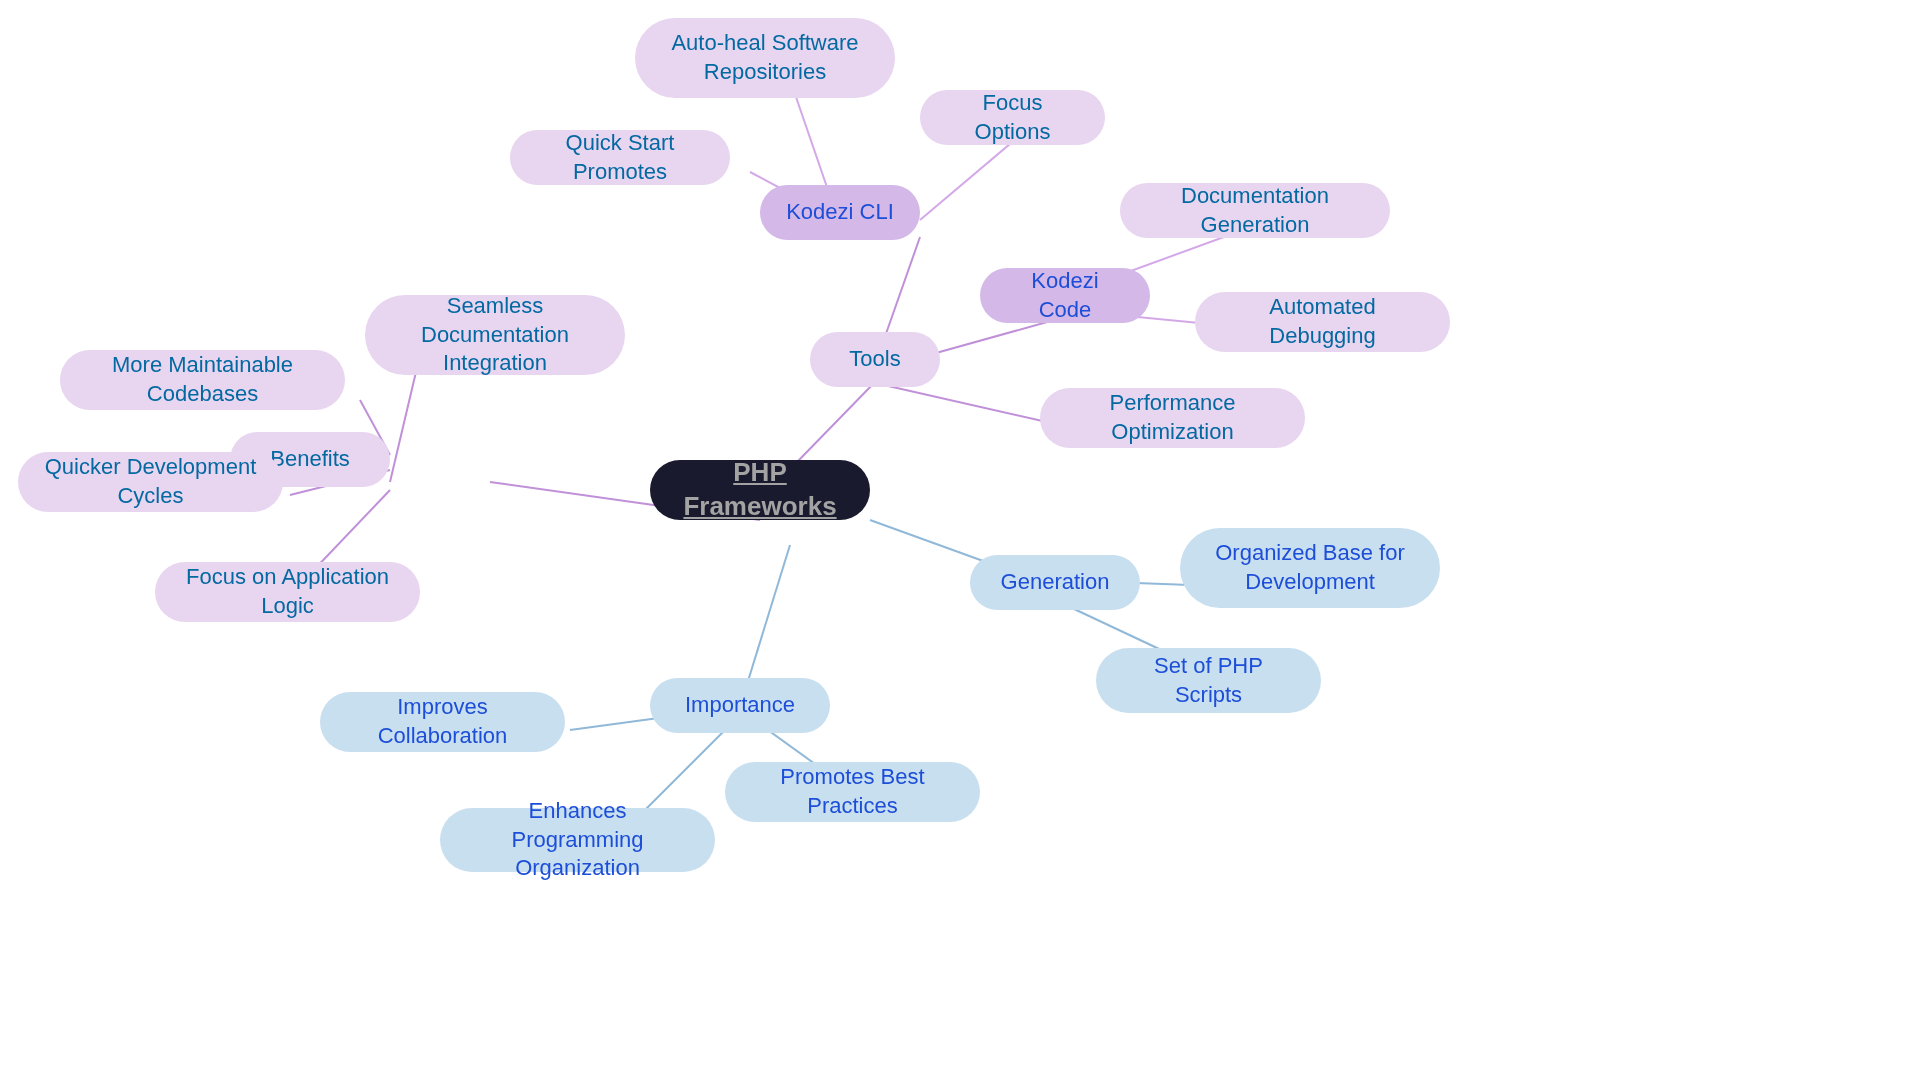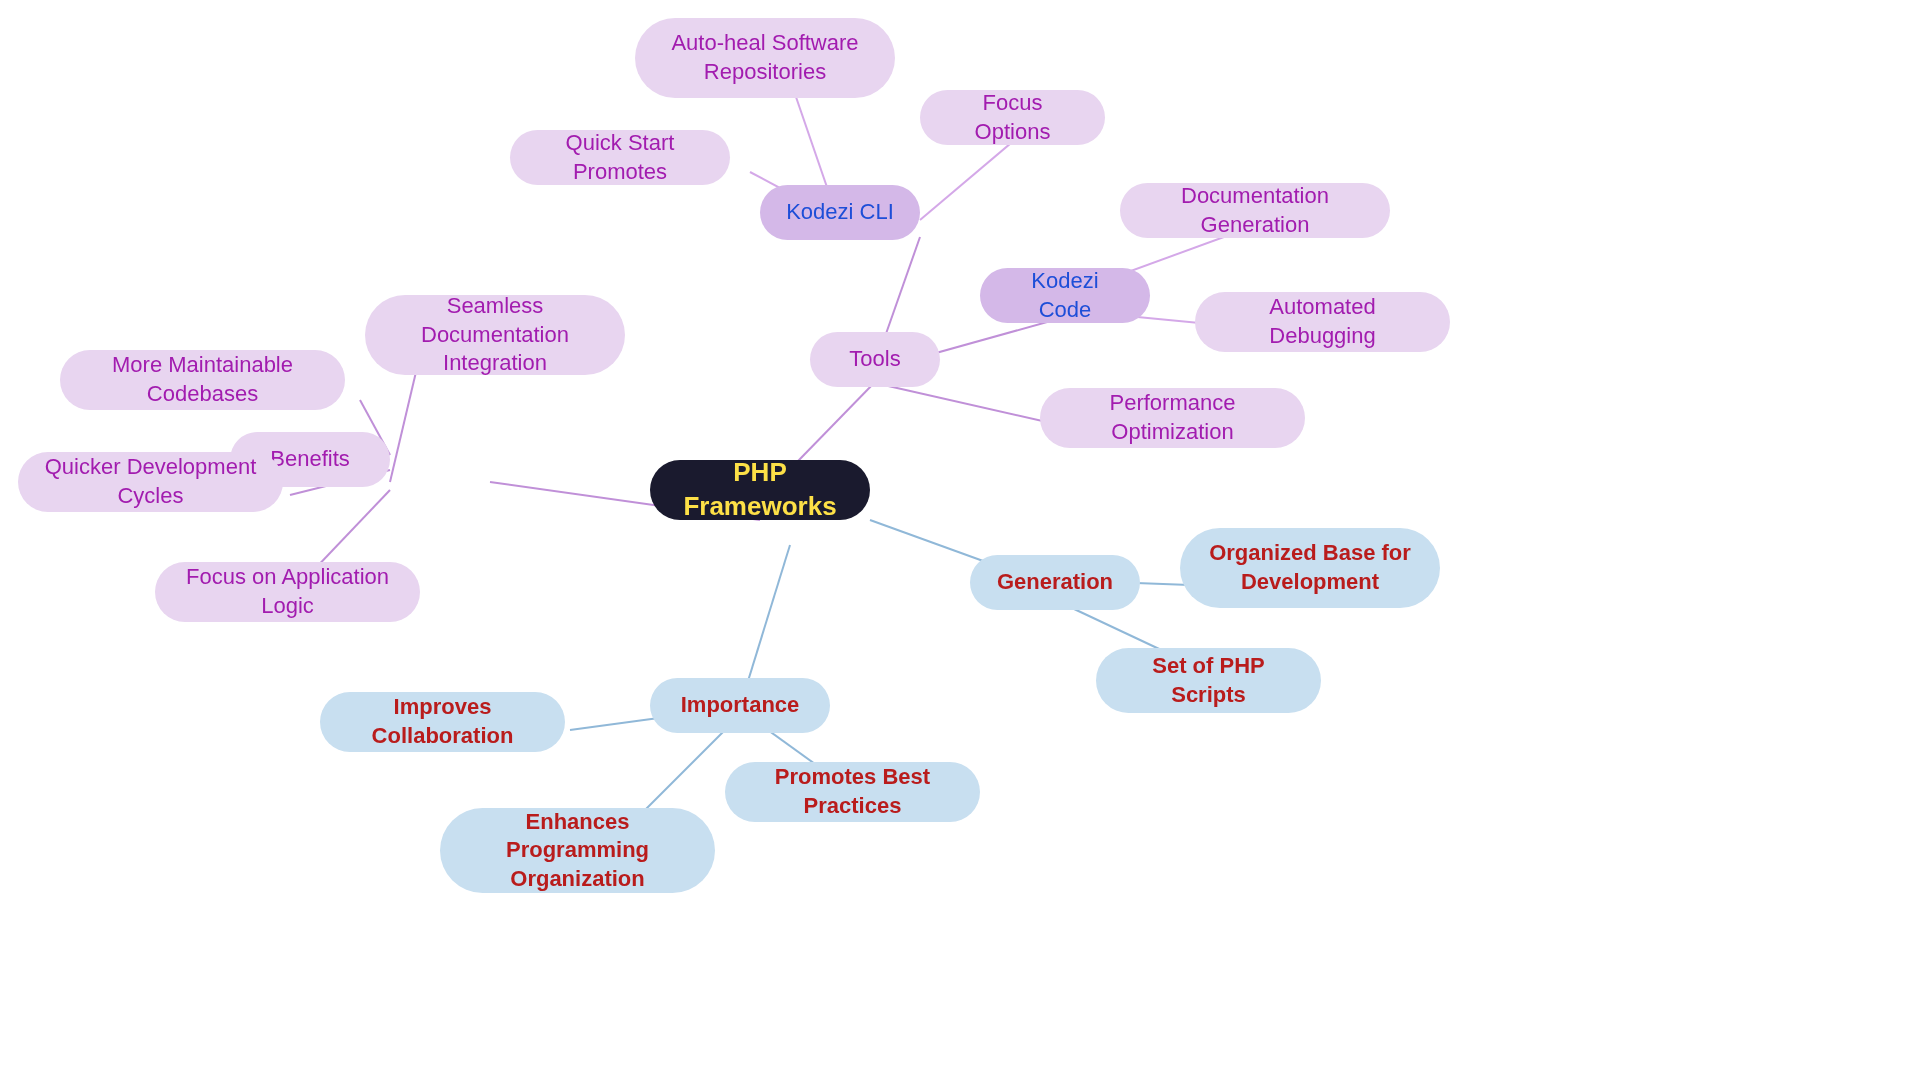--- a/index.html
+++ b/index.html
@@ -18,40 +18,40 @@
       align-items: center;
       justify-content: center;
       text-align: center;
       font-size: 22px;
       font-weight: 500;
       padding: 14px 24px;
       line-height: 1.3;
     }
     .node-center {
       background: #1a1a2e;
-      color: #fde047;
+      color: #a3a3a3;
       font-size: 26px;
       font-weight: 600;
       border-radius: 50px;
+      text-decoration: underline;
     }
     .node-purple-light {
       background: #e8d5f0;
-      color: #a21caf;
+      color: #0369a1;
       border: none;
     }
     .node-purple-mid {
       background: #d4b8e8;
       color: #1d4ed8;
       border: none;
     }
     .node-blue-light {
       background: #c8dff0;
-      color: #b91c1c;
+      color: #1d4ed8;
       border: none;
-      font-weight: bold;
     }
     svg#lines {
       position: absolute;
       top: 0; left: 0;
       width: 1920px;
       height: 1083px;
       pointer-events: none;
     }
     line {
       stroke-width: 2;
@@ -173,15 +173,15 @@
 </div>
 
 <div class="node node-blue-light" style="left: 320px; top: 692px; width: 245px; height: 60px;">
   <span>Improves Collaboration</span>
 </div>
 
 <div class="node node-blue-light" style="left: 725px; top: 762px; width: 255px; height: 60px;">
   <span>Promotes Best Practices</span>
 </div>
 
-<div class="node node-blue-light" style="left: 440px; top: 808px; width: 275px; height: 85px;">
+<div class="node node-blue-light" style="left: 440px; top: 808px; width: 275px; height: 64px;">
   <span>Enhances Programming Organization</span>
 </div>
 
 </body></html>

